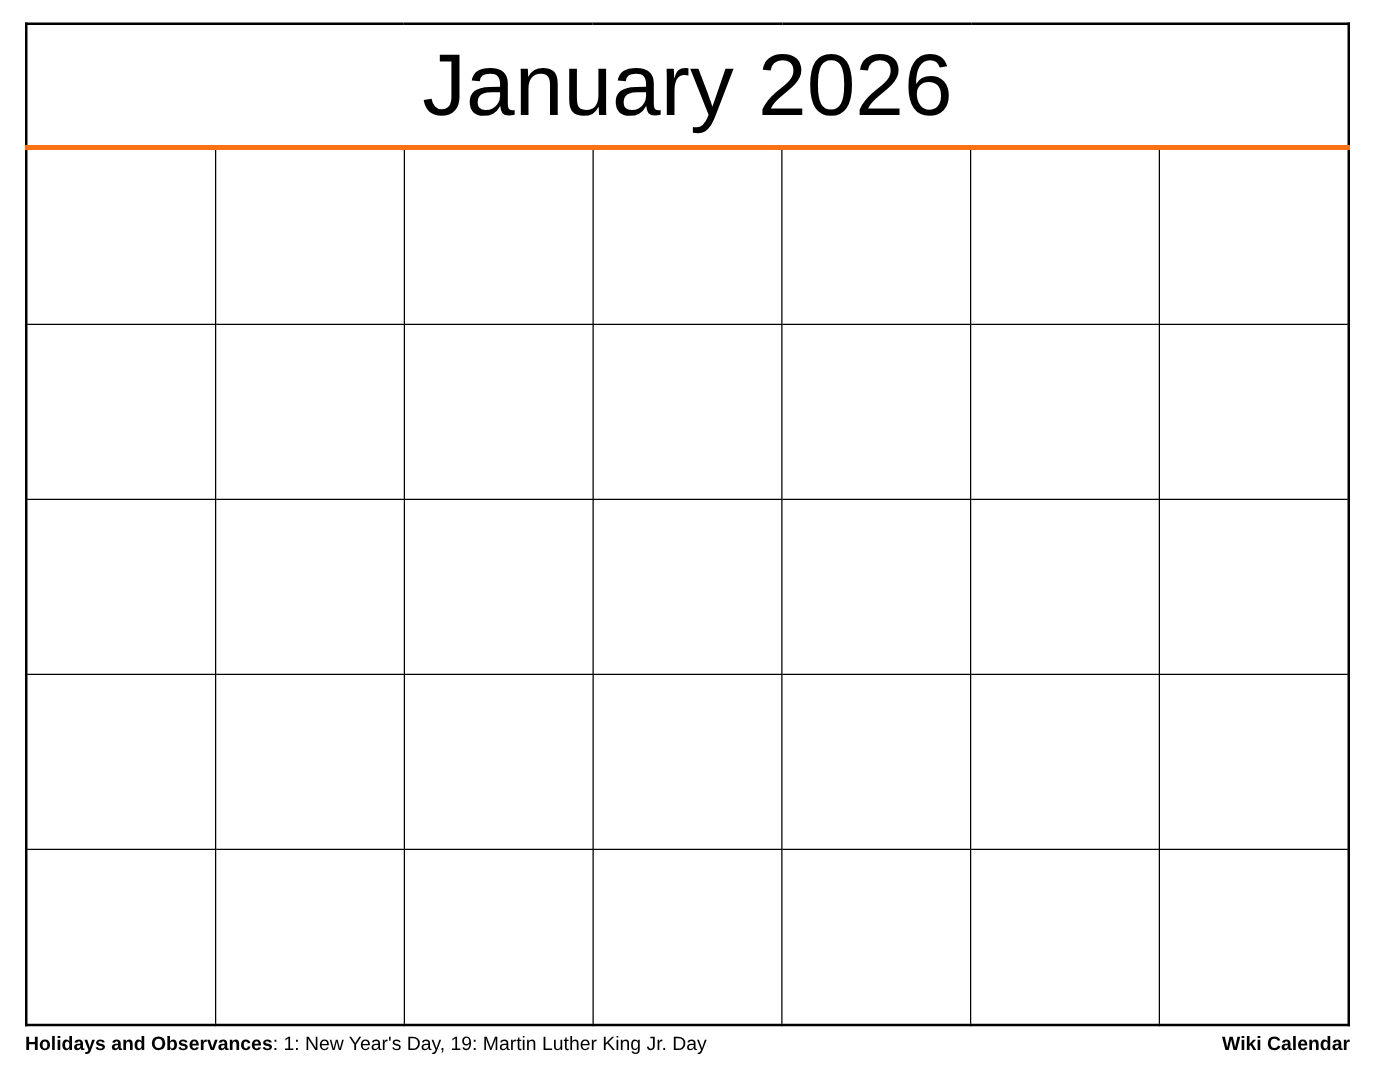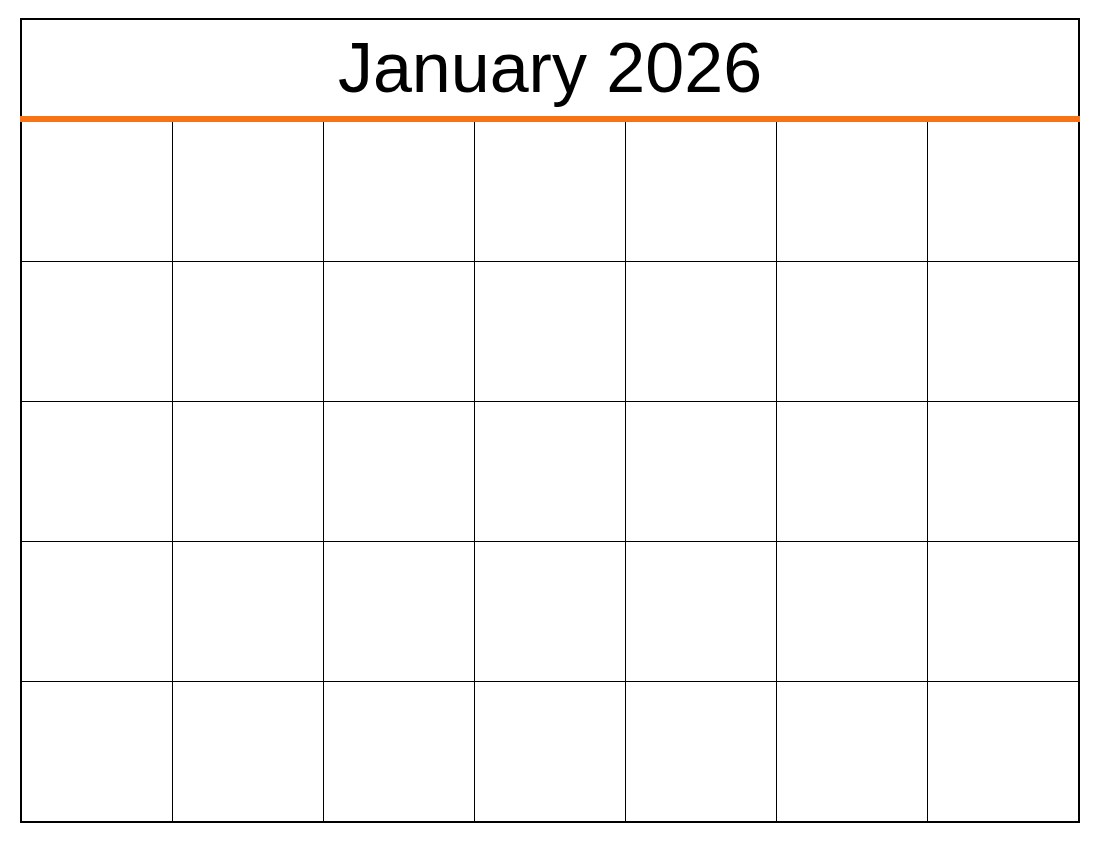--- a/index.html
+++ b/index.html
@@ -25,21 +25,21 @@
 
   .calendar {
     width: 1060px;
     border: 2px solid #000000;
     border-collapse: collapse;
     table-layout: fixed;
   }
 
   .title-row td {
     border: none;
-    border-bottom: 6px solid #f97316;
+    border-bottom: 4px solid #f97316;
     height: 96px;
     text-align: center;
     vertical-align: middle;
     padding: 0;
   }
 
   .month-title {
     font-size: 70px;
     font-weight: 400;
     line-height: 1;
@@ -220,14 +220,18 @@
         <td>
             <span class="daynum"></span>
           </td>
         <td>
             <span class="daynum"></span>
           </td>
       </tr>
     </tbody>
   </table>
 
+  <div class="footer">
+    <div class="footer-left"><span class="label">Holidays and Observances</span><span>: </span><span>1: New Year's Day, 19: Martin Luther King Jr. Day</span></div>
+    <div class="footer-right">Wiki Calendar</div>
+  </div>
 
 </div>
 
 </body></html>

